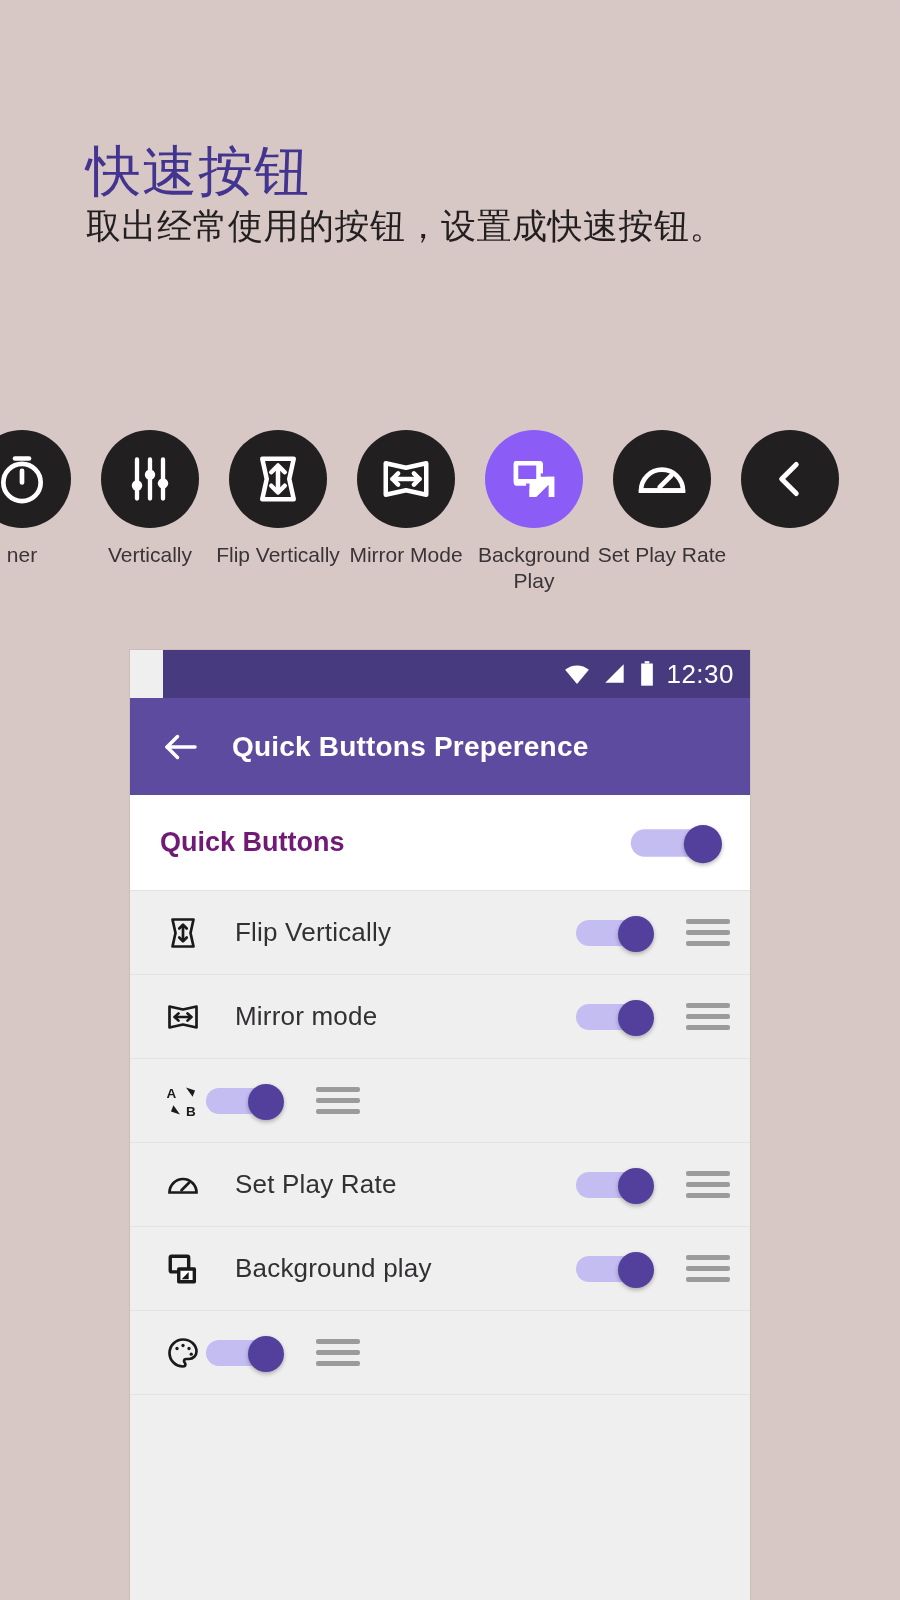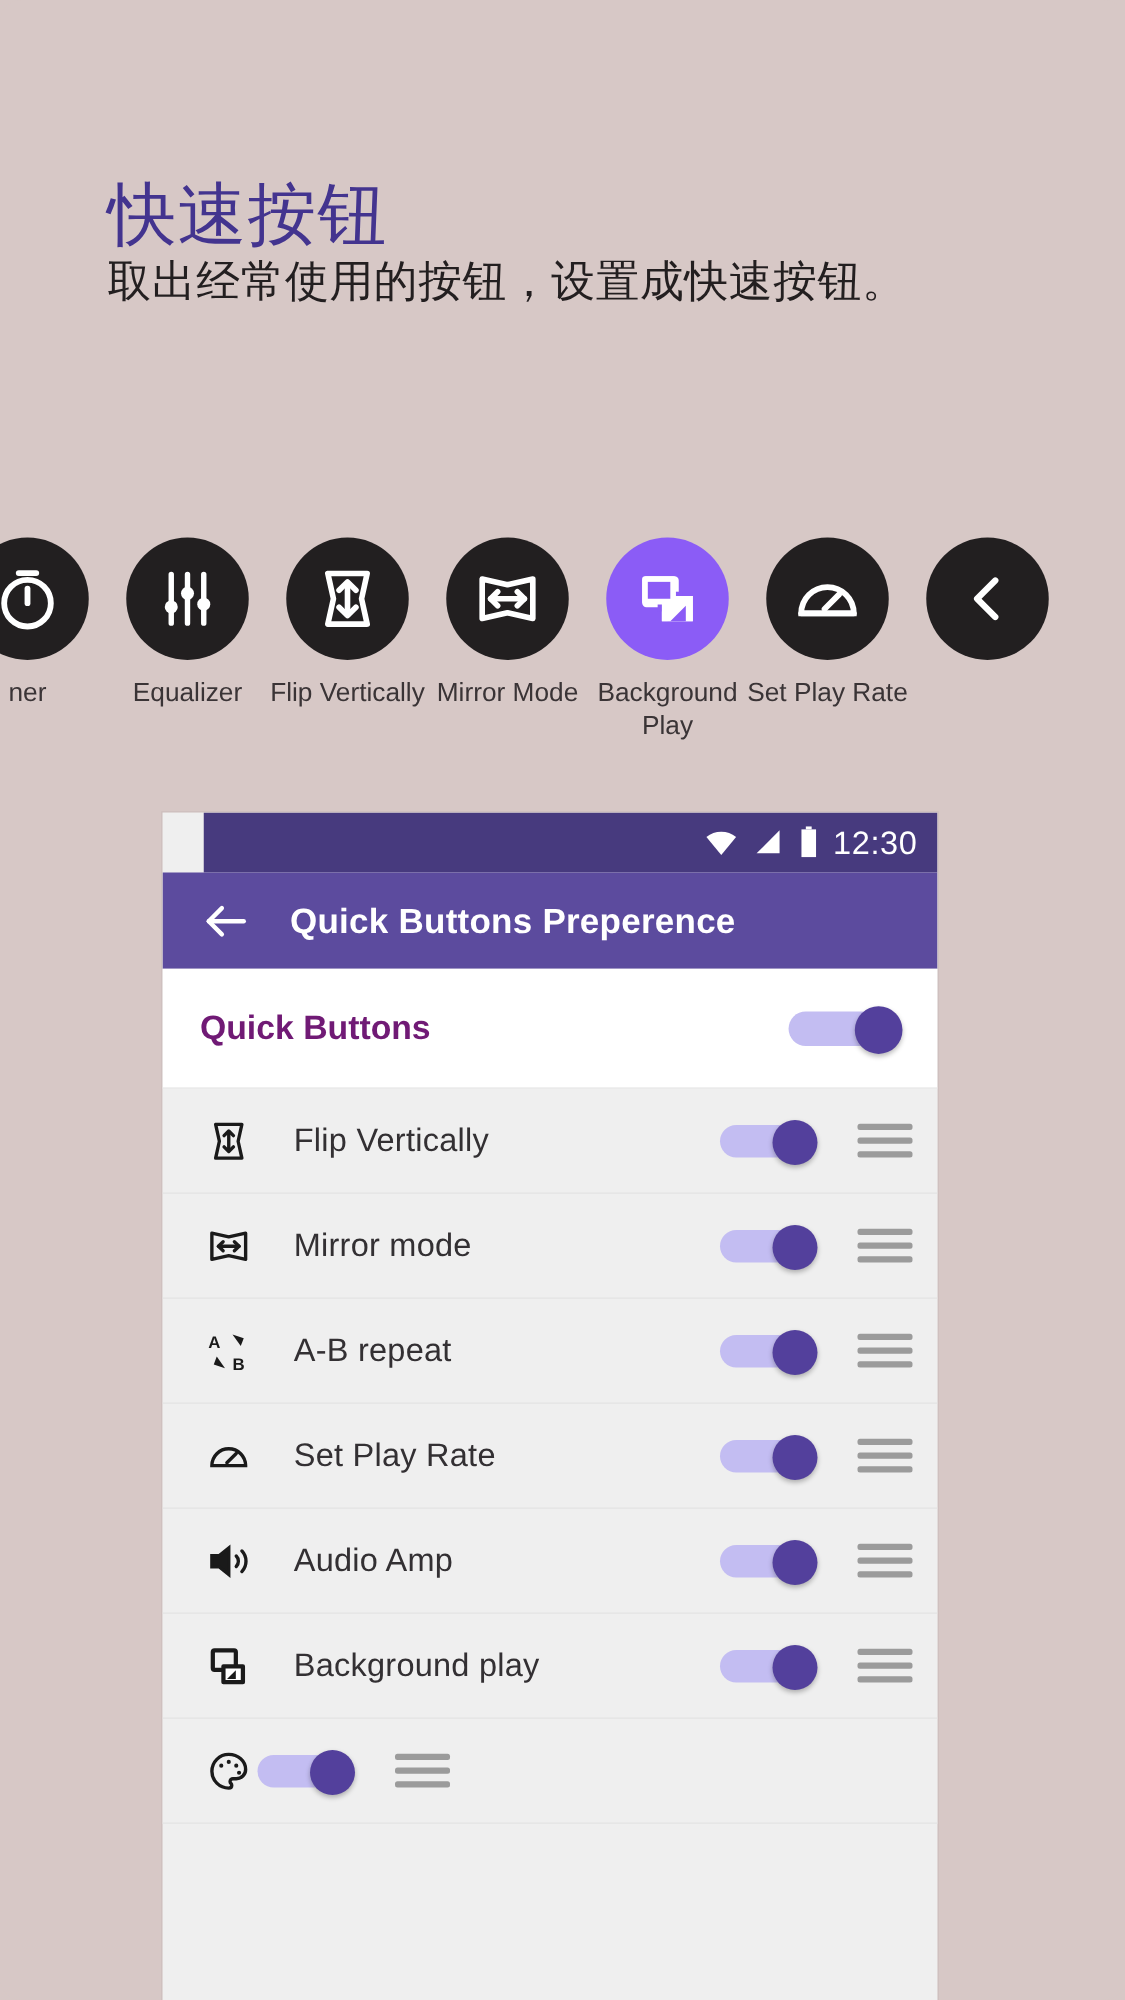--- a/index.html
+++ b/index.html
@@ -53,21 +53,21 @@
     box-shadow: 0 0 0 1px rgba(0,0,0,0.05);
     overflow: hidden;
   }
   .statusbar {
     height: 48px; background: #473a7e;
     display: flex; align-items: center; justify-content: flex-end;
     padding-right: 16px; gap: 10px; margin-left: 33px;
   }
   .status-time { color: #fff; font-size: 26px; letter-spacing: 0.5px; }
   .appbar {
-    height: 77px; background: #5c4b9e;
+    height: 97px; background: #5c4b9e;
     display: flex; align-items: center; padding-left: 30px; gap: 30px;
   }
   .appbar-title {
     color: #fff; font-size: 28px; font-weight: bold; letter-spacing: 0.2px;
   }
   .back-arrow { width: 42px; height: 42px; flex: 0 0 42px; cursor: pointer; }
 
   .master-row {
     height: 96px; background: #ffffff;
     display: flex; align-items: center; padding: 0 28px 0 30px;
@@ -138,21 +138,21 @@
 
     <div class="icon-cell">
       <div class="icon-circle">
         <svg width="52" height="52" viewBox="0 0 24 24" fill="none" stroke="#fff" stroke-width="2" stroke-linecap="round">
           <path d="M6 3v18M12 3v18M18 3v18"></path>
           <circle cx="6" cy="15" r="2.4" fill="#fff" stroke="none"></circle>
           <circle cx="12" cy="10" r="2.4" fill="#fff" stroke="none"></circle>
           <circle cx="18" cy="14" r="2.4" fill="#fff" stroke="none"></circle>
         </svg>
       </div>
-      <div class="icon-label">Equalizer</div>
+      <div class="icon-label">Vertically</div>
     </div>
 
     <div class="icon-cell">
       <div class="icon-circle">
         <svg width="54" height="54" viewBox="0 0 24 24" fill="none" stroke="#fff" stroke-width="2" stroke-linejoin="round">
           <path d="M5 3h14l-2 9 2 9H5l2-9z"></path>
           <path d="M12 7v10" stroke-linecap="round"></path>
           <path d="M9 9l3-3 3 3" stroke-linecap="round"></path>
           <path d="M9 15l3 3 3-3" stroke-linecap="round"></path>
         </svg>
@@ -289,21 +289,20 @@
 
       <div class="list-row">
         <div class="row-icon">
           <svg width="36" height="36" viewBox="0 0 24 24" fill="#1a1a1a">
             <text x="1" y="10" font-size="9" font-family="Liberation Sans, sans-serif" font-weight="bold">A</text>
             <text x="14" y="22" font-size="9" font-family="Liberation Sans, sans-serif" font-weight="bold">B</text>
             <path d="M14 3l6 2-1.6 4.2z"></path>
             <path d="M10 21l-6-2 1.6-4.2z"></path>
           </svg>
         </div>
-        <div class="row-label">A-B repeat</div>
         <div class="toggle">
           <div class="track"></div>
           <div class="thumb"></div>
         </div>
         <div class="drag-handle">
             <span></span>
             <span></span>
             <span></span>
           </div>
       </div>
@@ -320,39 +319,20 @@
           <div class="track"></div>
           <div class="thumb"></div>
         </div>
         <div class="drag-handle">
             <span></span>
             <span></span>
             <span></span>
           </div>
       </div>
 
-      <div class="list-row">
-        <div class="row-icon">
-          <svg width="36" height="36" viewBox="0 0 24 24" fill="none" stroke="#1a1a1a" stroke-width="1.8" stroke-linecap="round">
-            <path d="M3 9v6h4l5 4V5L7 9z" fill="#1a1a1a"></path>
-            <path d="M16 9.2a4 4 0 0 1 0 5.6"></path>
-            <path d="M19 6.5a8 8 0 0 1 0 11"></path>
-          </svg>
-        </div>
-        <div class="row-label">Audio Amp</div>
-        <div class="toggle">
-          <div class="track"></div>
-          <div class="thumb"></div>
-        </div>
-        <div class="drag-handle">
-            <span></span>
-            <span></span>
-            <span></span>
-          </div>
-      </div>
 
 
       <div class="list-row">
         <div class="row-icon">
           <svg width="34" height="34" viewBox="0 0 24 24">
             <rect x="3" y="3" width="13" height="11" rx="1" fill="none" stroke="#1a1a1a" stroke-width="2.4"></rect>
             <path d="M9 12h11v9H9z" fill="#fff" stroke="#1a1a1a" stroke-width="2.4" stroke-linejoin="round"></path>
             <path d="M11 19.2l5-5v5z" fill="#1a1a1a"></path>
           </svg>
         </div>

